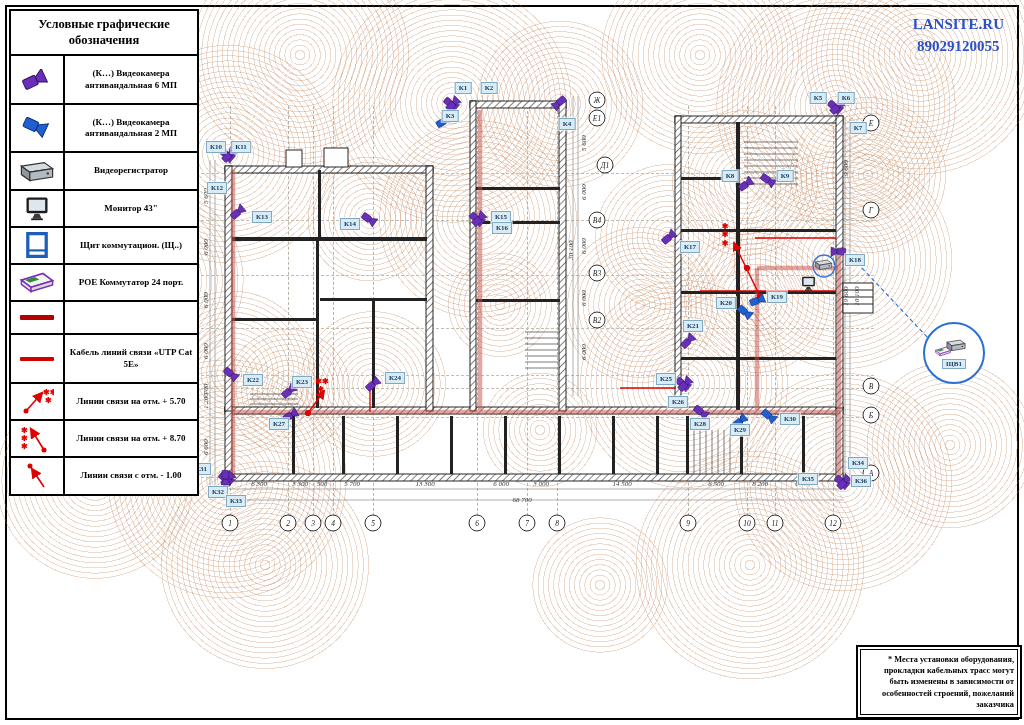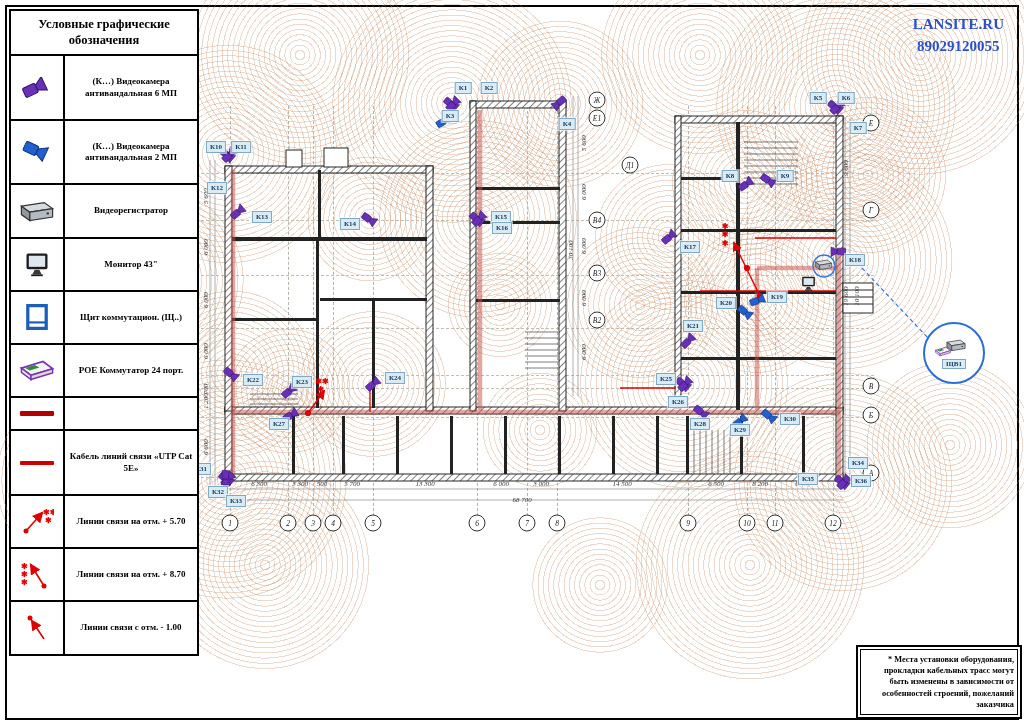--- a/index.html
+++ b/index.html
@@ -7,21 +7,21 @@
           font-family:"Liberation Serif","DejaVu Serif",serif;}
   .frame{position:absolute;left:5px;top:5px;right:5px;bottom:5px;border:2px solid #000;}
   
   .legend{position:absolute;left:9px;top:9px;width:186px;border:2px solid #000;background:#fff;z-index:30;}
   .legend-title{border-bottom:2px solid #000;font-weight:bold;font-size:12.5px;text-align:center;
                 padding:6px 4px;line-height:1.25;}
   .lrow{display:flex;border-bottom:2px solid #000;min-height:31px;}
   .lrow:last-child{border-bottom:none;}
   .licon{width:52px;border-right:2px solid #000;display:flex;align-items:center;justify-content:center;flex:none;}
   .llabel{flex:1;display:flex;align-items:center;justify-content:center;text-align:center;
-          font-weight:bold;font-size:9px;line-height:1.25;padding:20px 2px;}
+          font-weight:bold;font-size:9px;line-height:1.25;padding:12px 2px;}
   .cable{height:4px;width:34px;background:#cf0000;border-radius:1px;}
   .cable.thick{height:5px;background:#b30000;}
   
   .brand{position:absolute;right:20px;top:14px;text-align:center;color:#2b50c8;font-weight:bold;
          font-size:15px;line-height:1.45;z-index:30;}
   .note{position:absolute;left:856px;top:645px;width:158px;border:2px solid #000;padding:2px;z-index:30;background:#fff;}
   .note-in{border:1px solid #000;padding:4px 3px;font-weight:bold;font-size:8.3px;text-align:right;line-height:1.35;}
   
   .burst{position:absolute;border-radius:50%;pointer-events:none;
          background:repeating-radial-gradient(circle at center, rgba(0,0,0,0) 0 4.2px, rgba(196,129,83,.55) 4.2px 5.2px);
@@ -382,21 +382,21 @@
       <div class="axis" style="left: 188px; top: 173px;">Д</div>
       <div class="axis" style="left: 188px; top: 220px;">В4</div>
       <div class="axis" style="left: 188px; top: 275px;">В3</div>
       <div class="axis" style="left: 188px; top: 328px;">В2</div>
       <div class="axis" style="left: 188px; top: 375px;">В1</div>
       <div class="axis" style="left: 188px; top: 388px;">В</div>
       <div class="axis" style="left: 188px; top: 417px;">Б</div>
       <div class="axis" style="left: 188px; top: 477px;">А</div>
       <div class="axis" style="left: 597px; top: 100px;">Ж</div>
       <div class="axis" style="left: 597px; top: 118px;">Е1</div>
-      <div class="axis" style="left: 630px; top: 165px; text-align: center;">Д1</div>
+      <div class="axis" style="left: 605px; top: 165px; text-align: center;">Д1</div>
       <div class="axis" style="left: 597px; top: 220px;">В4</div>
       <div class="axis" style="left: 597px; top: 273px;">В3</div>
       <div class="axis" style="left: 597px; top: 320px;">В2</div>
       <div class="axis" style="left: 871px; top: 123px;">Е</div>
       <div class="axis" style="left: 871px; top: 210px;">Г</div>
       <div class="axis" style="left: 871px; top: 386px;">В</div>
       <div class="axis" style="left: 871px; top: 415px;">Б</div>
       <div class="axis" style="left: 871px; top: 473px;">А</div>
       <div class="dim" style="left: 259px; top: 488px;">6 300</div>
       <div class="dim" style="left: 300px; top: 488px;">3 300</div>

